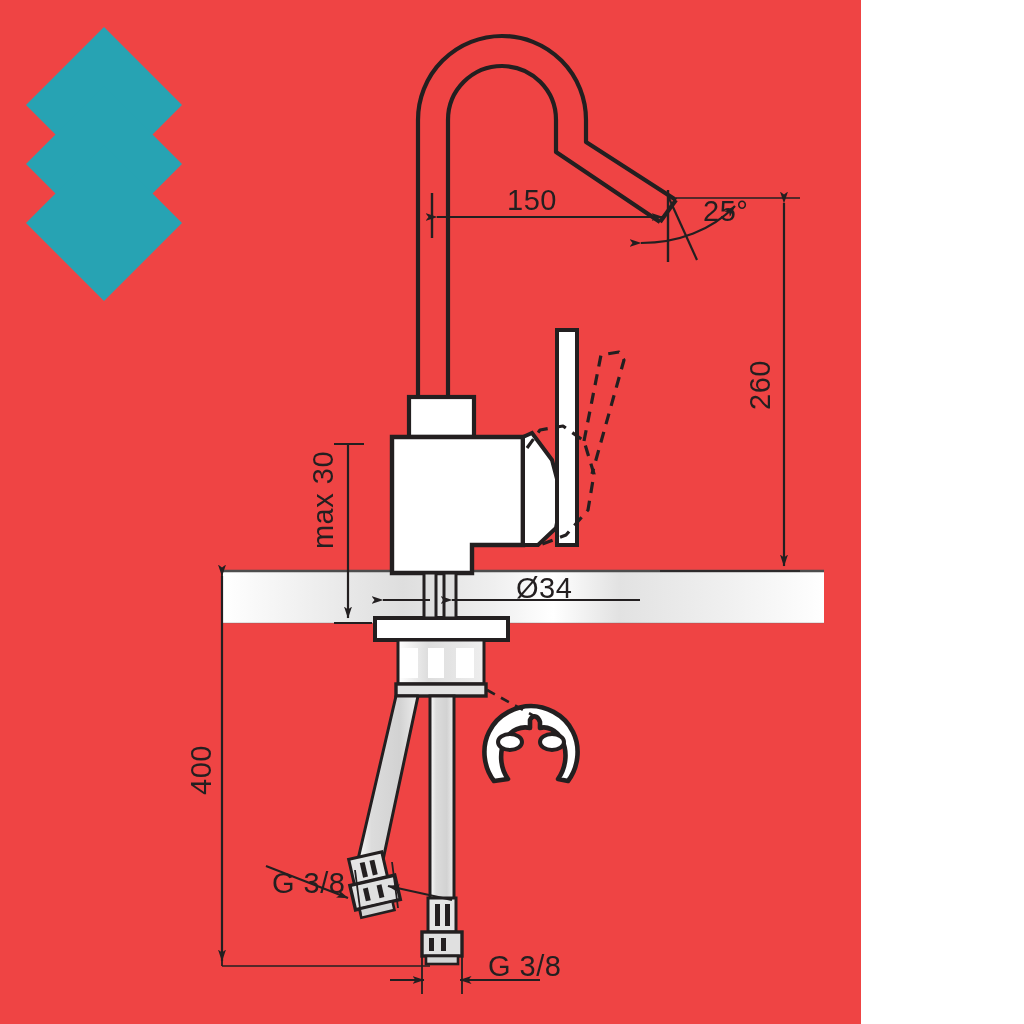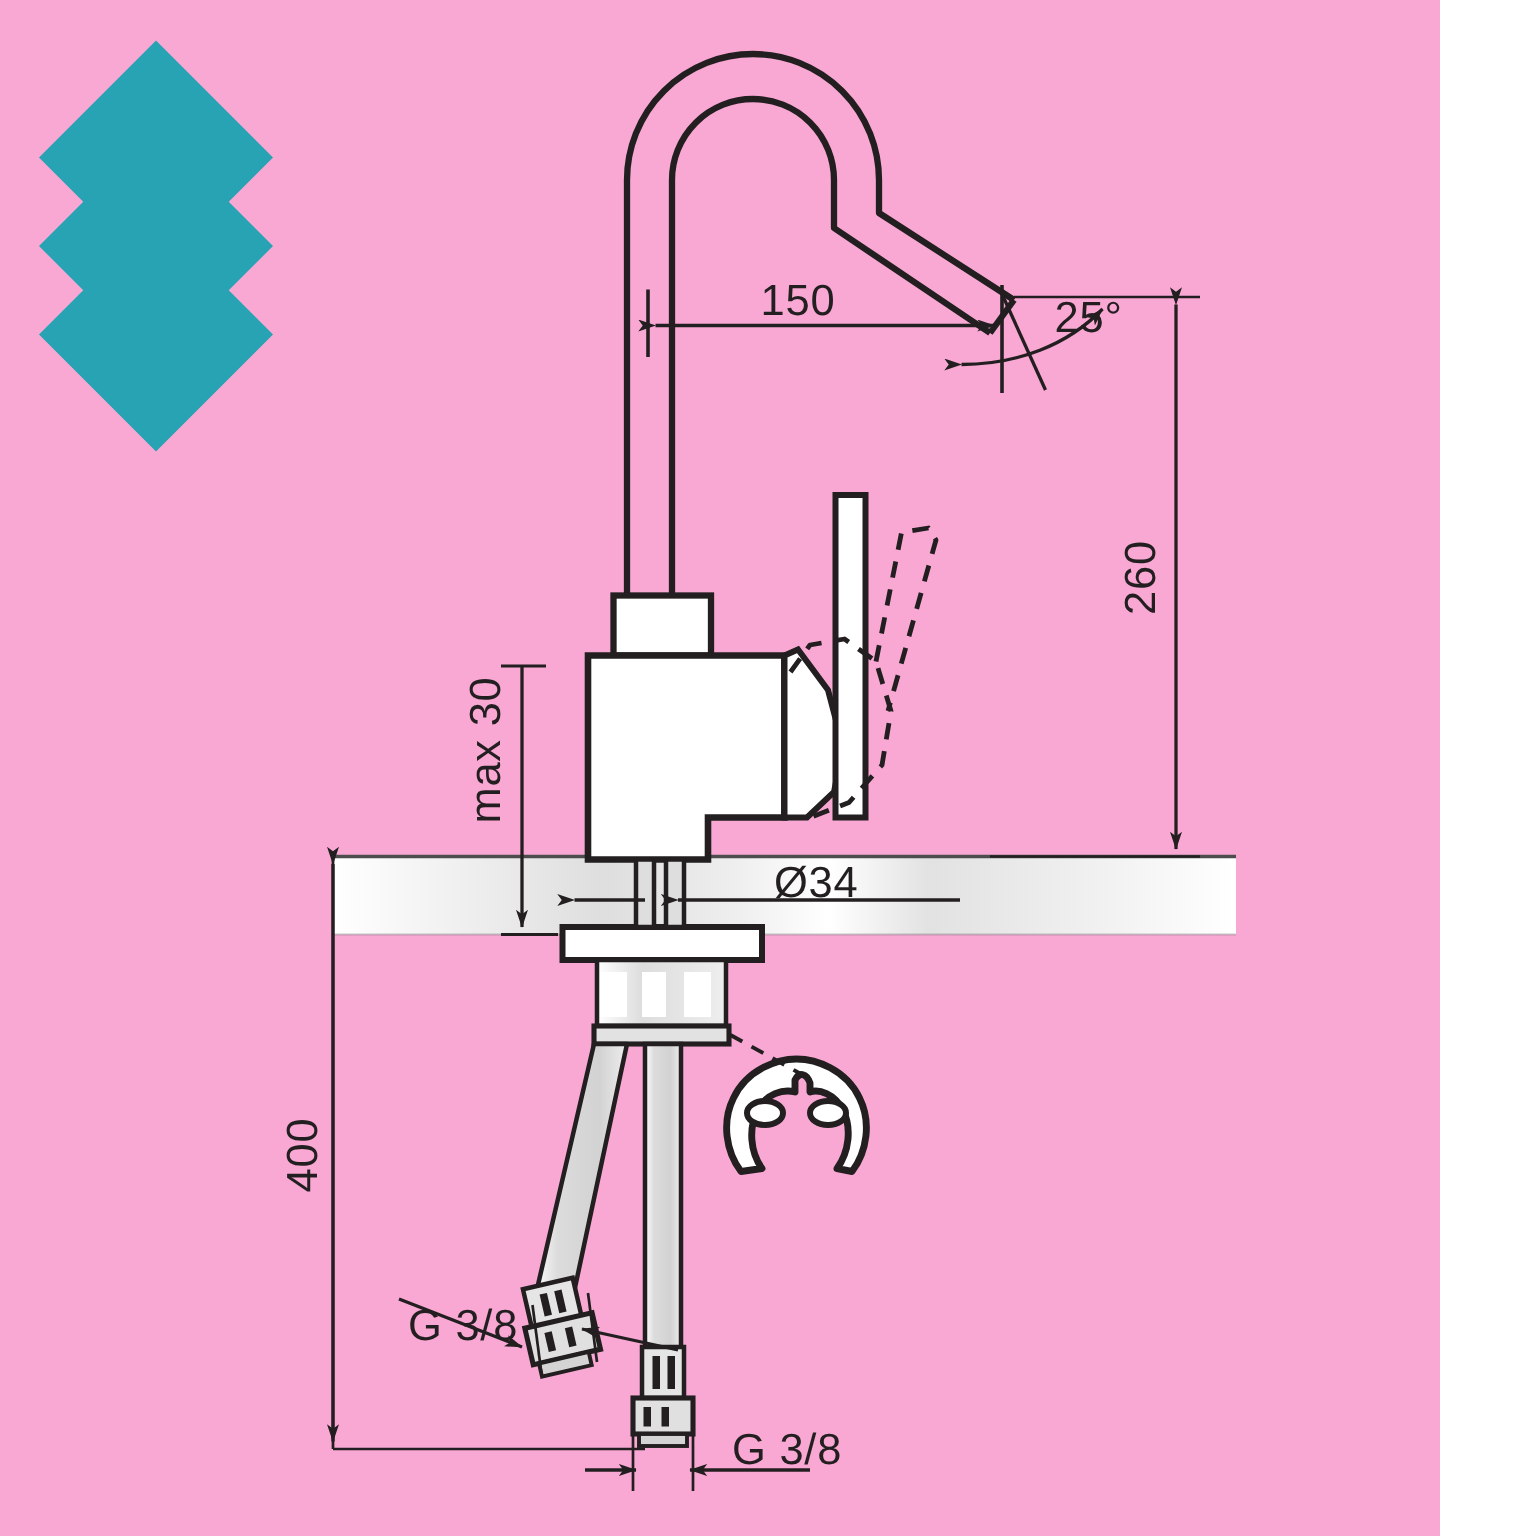--- a/index.html
+++ b/index.html
@@ -9,23 +9,23 @@
   }
   body {
     width: 1024px;
     height: 1024px;
     font-family: "Liberation Sans", sans-serif;
     overflow: hidden;
     position: relative;
   }
   #stage {
     position: relative;
-    width: 960px;
+    width: 861px;
     height: 1024px;
-    background: #f9a8d4;
+    background: #ef4444;
   }
   #drawing {
     position: absolute;
     left: 0;
     top: 0;
     width: 1024px;
     height: 1024px;
   }
   .dim-text {
     font-family: "Liberation Sans", sans-serif;

